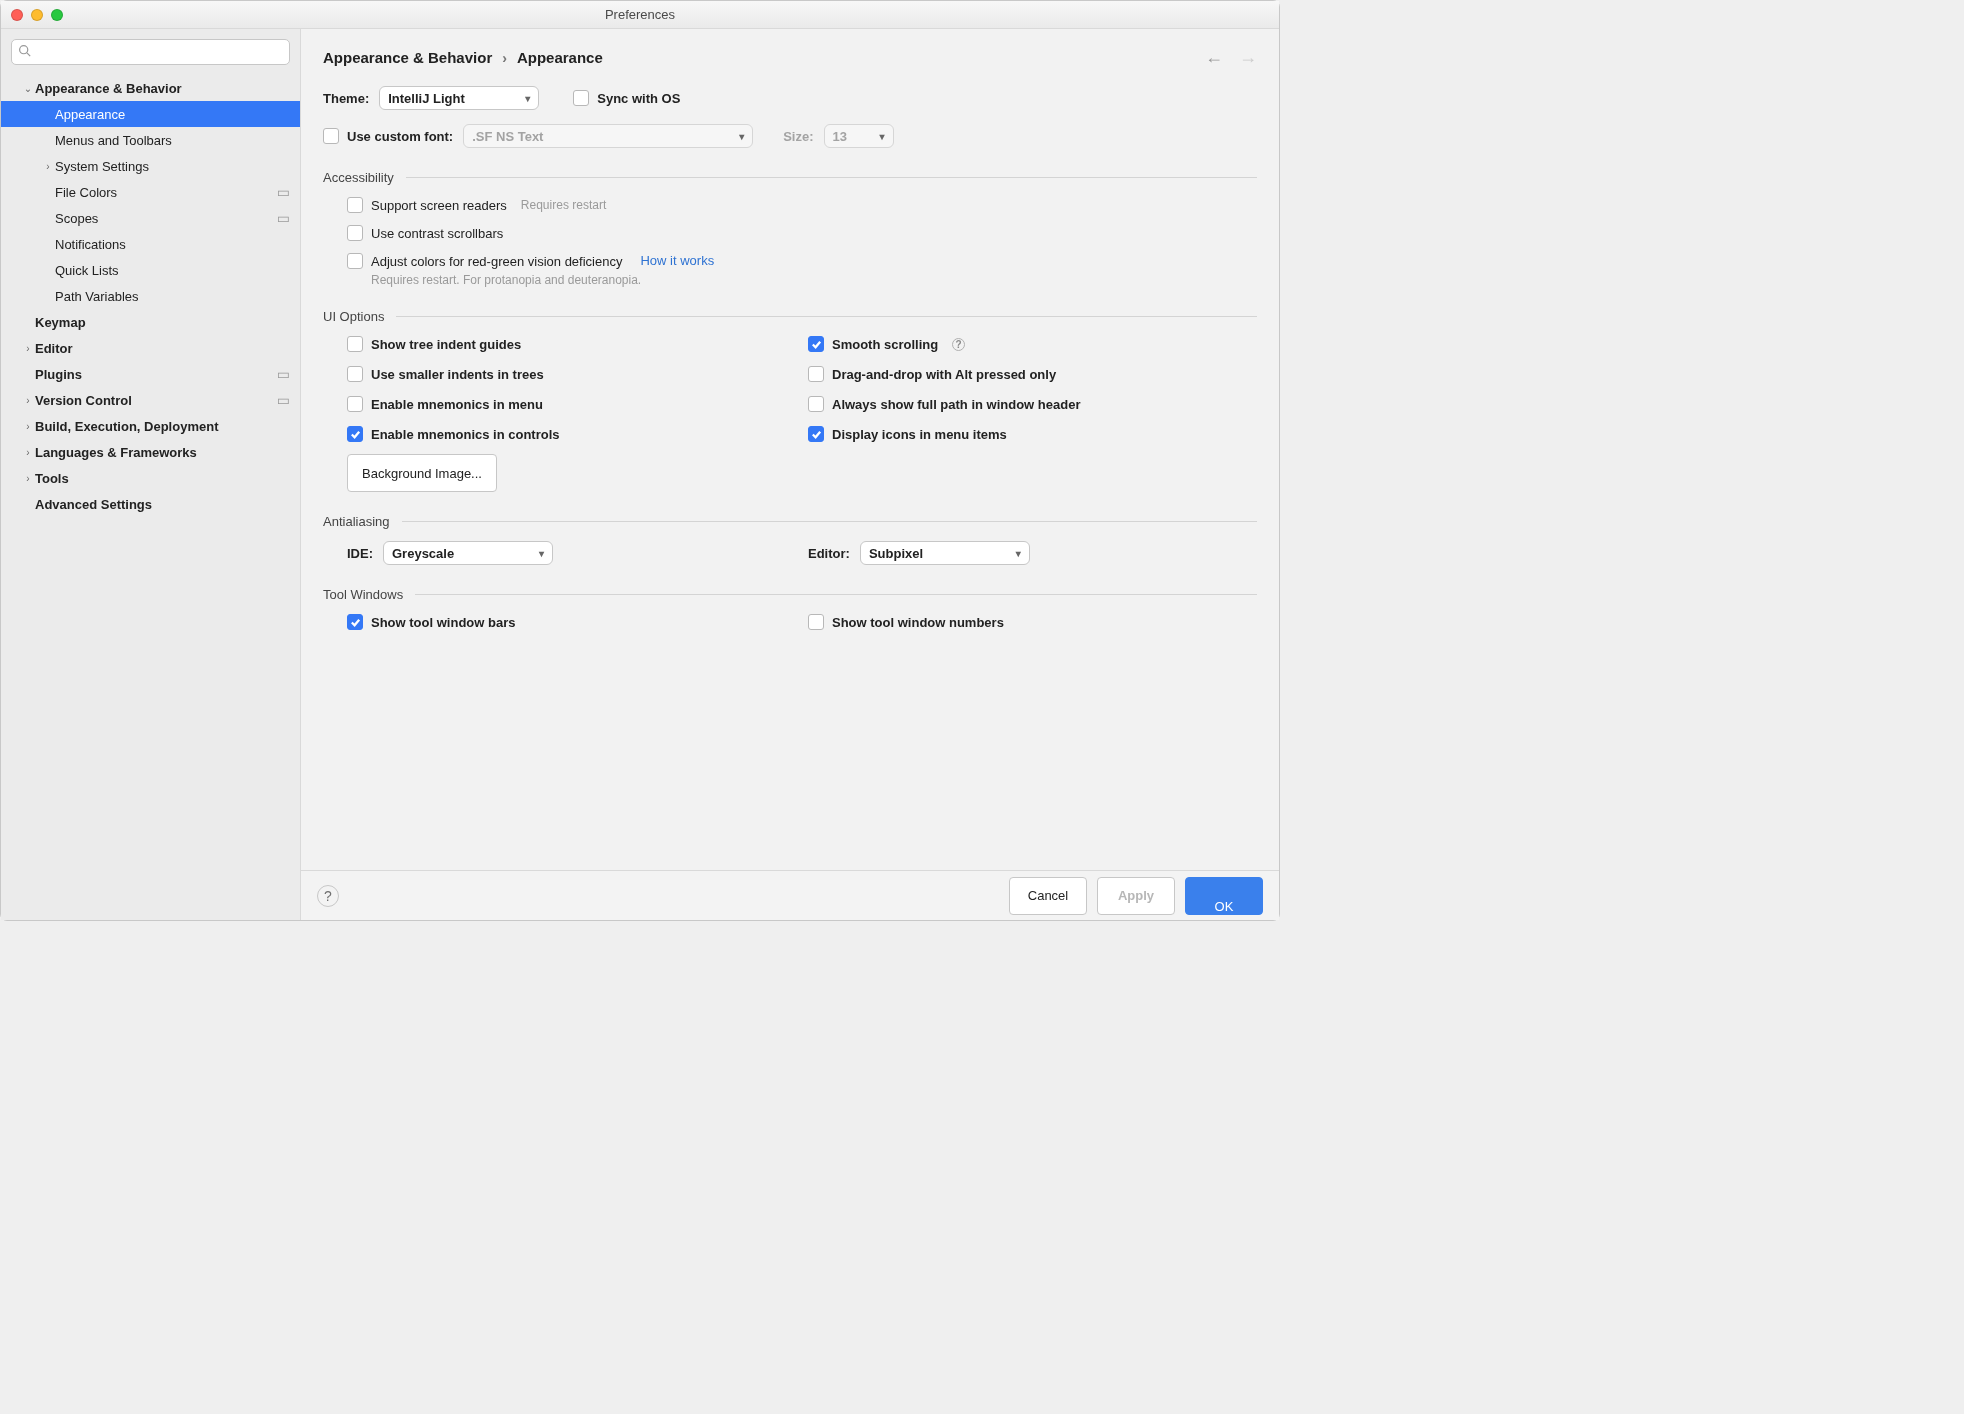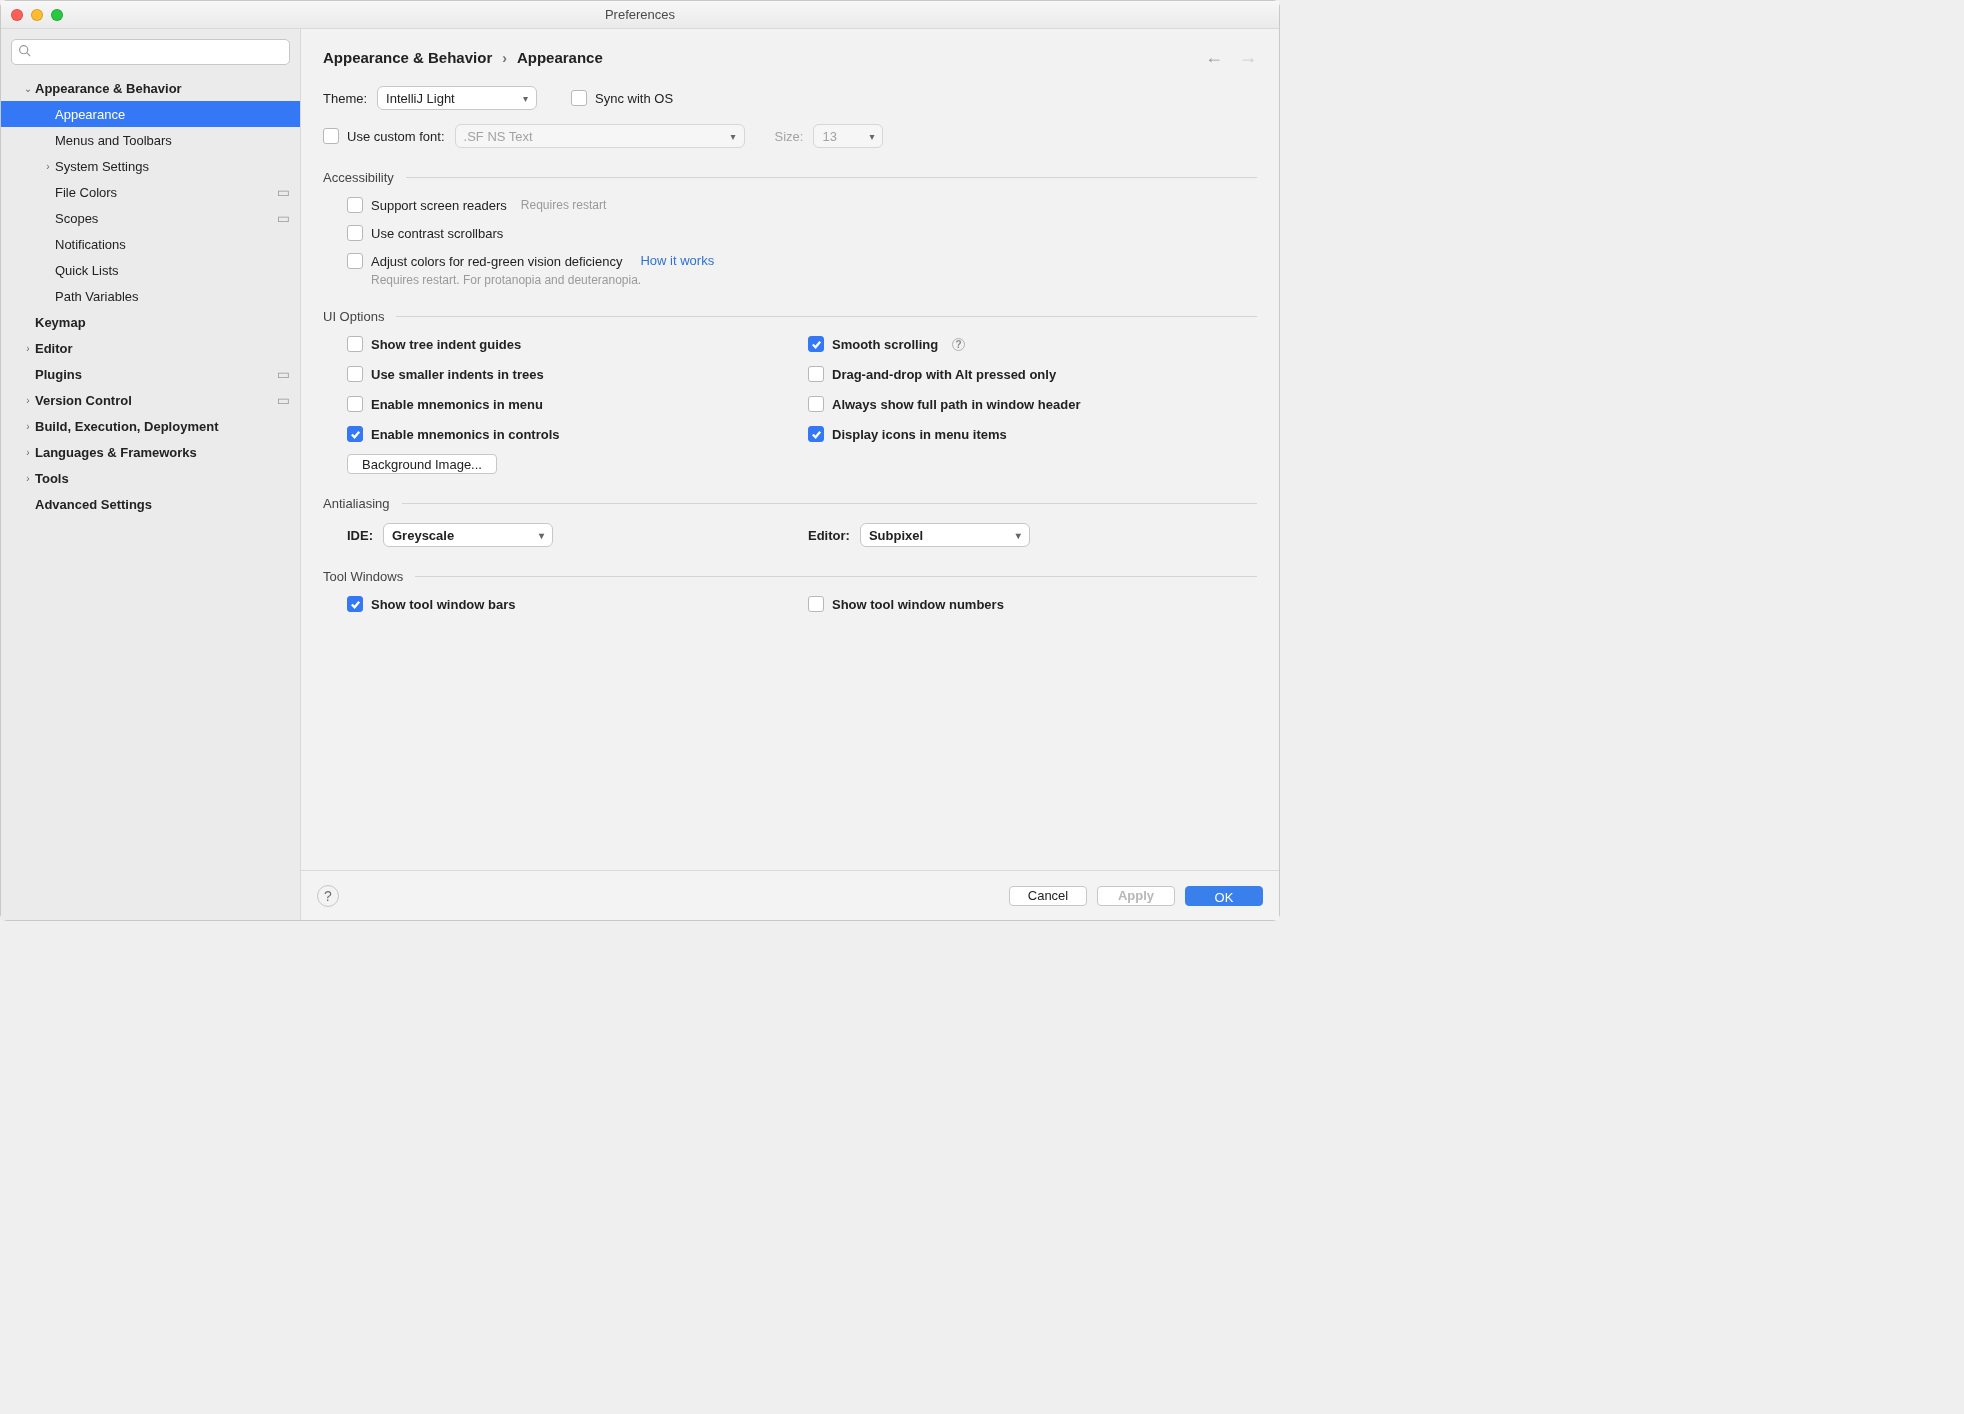--- a/index.html
+++ b/index.html
@@ -24,38 +24,38 @@
   .tree-item.selected { background: #3478f6; color: #fff; }
   .tree-item .chev { width: 14px; text-align: center; color: #6b6b6b; font-size: 10px; margin-left: -14px; }
   .tree-item.l1 { padding-left: 34px; }
   .tree-item.l2 { padding-left: 54px; }
   .tree-item .badge { margin-left: auto; color: #9a9a9a; font-size: 14px; }
   .main { flex: 1; display: flex; flex-direction: column; min-width: 0; }
   .main-inner { flex: 1; overflow: auto; padding: 18px 22px 10px 22px; min-height: 0; }
   .breadcrumb { display: flex; align-items: center; gap: 10px; font-size: 15px; font-weight: 600; margin-bottom: 18px; }
   .breadcrumb .sep { color: #777; font-size: 14px; }
   .nav-arrows { margin-left: auto; display: flex; gap: 16px; color: #999; font-size: 18px; }
-  .row { display: flex; align-items: center; gap: 10px; margin-bottom: 14px; }
+  .row { display: flex; align-items: center; gap: 10px; margin-bottom: 14px; font-weight: bold; }
   .label { font-size: 13px; }
   .select { display: inline-flex; align-items: center; justify-content: space-between; border: 1px solid #c7c7c7; border-radius: 6px; background: #fff; height: 24px; padding: 0 8px; font-size: 13px; }
   .select .caret { margin-left: 12px; color: #666; font-size: 10px; }
   .select.disabled { color: #a3a3a3; background: #f6f6f6; border-color: #d6d6d6; }
   .checkbox { display: inline-flex; align-items: center; gap: 8px; font-size: 13px; }
   .cb { width: 16px; height: 16px; border: 1px solid #b8b8b8; border-radius: 3px; background: #fff; display: inline-flex; align-items: center; justify-content: center; flex-shrink: 0; }
   .cb.checked { background: #3478f6; border-color: #3478f6; }
   .cb.checked svg { width: 11px; height: 11px; stroke: #fff; stroke-width: 2.5; fill: none; }
   .disabled-text { color: #a3a3a3; }
   .hint { color: #9a9a9a; font-size: 12px; }
   .section { margin-top: 22px; }
   .section-title { display: flex; align-items: center; font-size: 13px; color: #444; margin-bottom: 12px; }
   .section-title .line { flex: 1; height: 1px; background: #d4d4d4; margin-left: 12px; }
   .section-body { padding-left: 24px; display: flex; flex-direction: column; gap: 12px; }
   .two-col { display: grid; grid-template-columns: 1fr 1fr; row-gap: 14px; column-gap: 12px; font-weight: bold; }
   .link { color: #2e72d2; }
-  .btn { display: inline-flex; align-items: center; justify-content: center; border: 1px solid #c7c7c7; border-radius: 4px; background: #fff; height: 20px; padding: 0 14px; font-size: 13px; }
+  .btn { display: inline-flex; align-items: center; justify-content: center; border: 1px solid #c7c7c7; border-radius: 4px; background: #fff; height: 38px; padding: 0 14px; font-size: 13px; }
   .footer { height: 50px; border-top: 1px solid #d9d9d9; display: flex; align-items: center; padding: 0 16px; gap: 10px; background: #f3f3f3; }
   .help-circle { width: 22px; height: 22px; border: 1px solid #c7c7c7; border-radius: 50%; display: flex; align-items: center; justify-content: center; color: #6f6f6f; font-size: 14px; }
   .footer-spacer { flex: 1; }
   .btn-primary { background: #3a80ec; border-color: #3a80ec; color: #fff; min-width: 84px; align-items: flex-end; }
   .btn-disabled { color: #b7b7b7; font-weight: bold; }
   .btn.wide { min-width: 78px; }
   .qicon { width:13px; height:13px; border:1px solid #b0b0b0; border-radius:50%; display:inline-flex; align-items:center; justify-content:center; font-size:10px; color:#8a8a8a; margin-left:6px; }
 </style>
 </head>
 <body>

